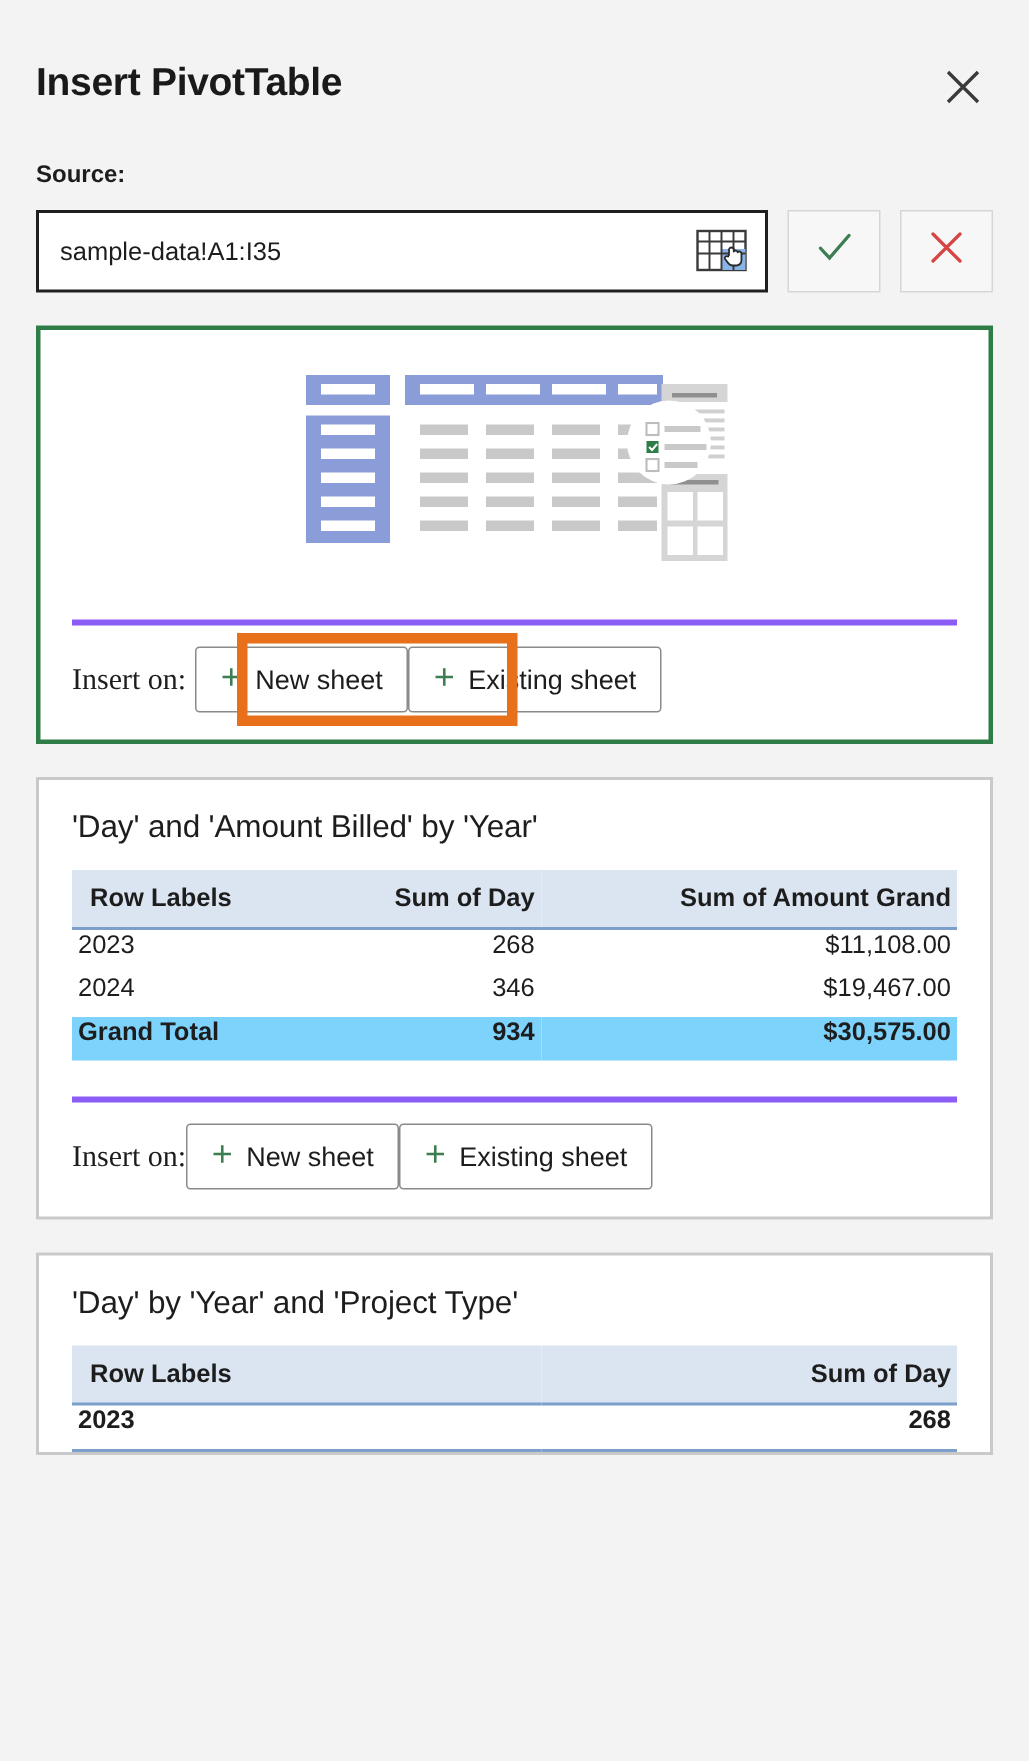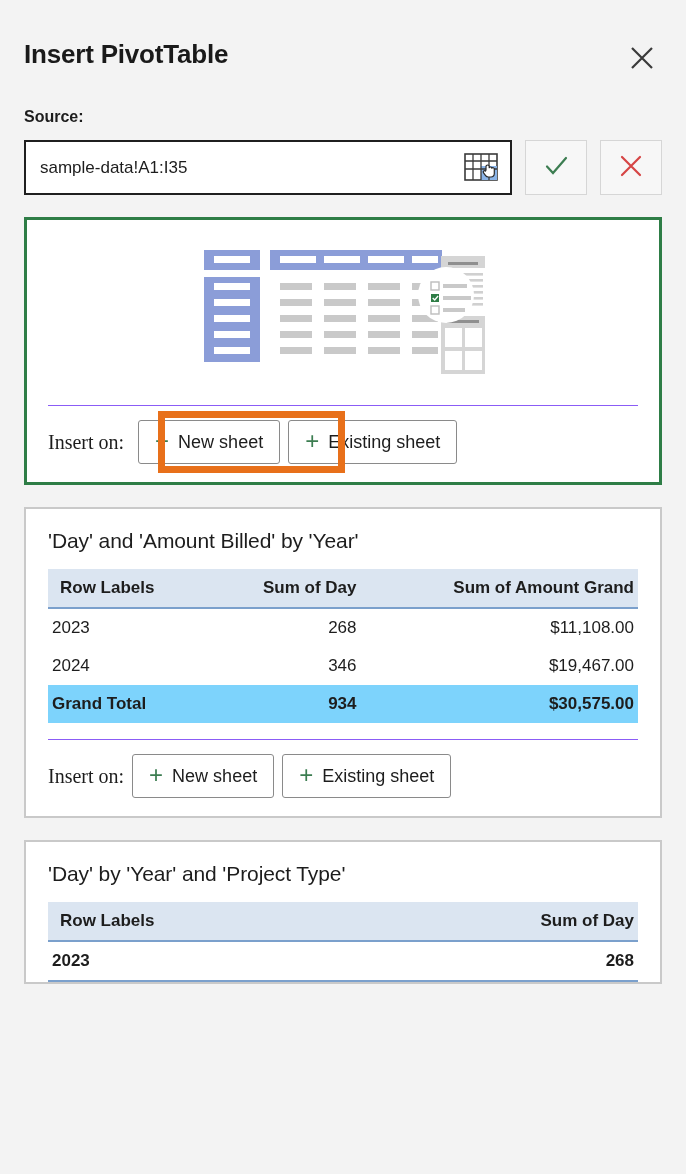--- a/index.html
+++ b/index.html
@@ -137,44 +137,44 @@
     background: #dbe5f1;
     border-bottom: 2px solid #7ba0cc;
     font-weight: 700;
     color: #1d1d1d;
     padding: 9px 4px 9px 0;
     text-align: right;
     white-space: nowrap;
   }
   .pv-table th:first-child { text-align: left; padding-left: 12px; }
   .pv-table td {
-    padding: 9px 4px 9px 0;
+    padding: 0 4px 9px 0;
     text-align: right;
     color: #1d1d1d;
     white-space: nowrap;
   }
   .pv-table td:first-child { text-align: left; padding-left: 4px; }
   .pv-table tr.total td {
     background: #7dd3fc;
     font-weight: 700;
   }
   .pv-table tr.bold-row td {
     font-weight: 700;
     border-top: 2px solid #7ba0cc;
     border-bottom: 2px solid #7ba0cc;
   }
 
   
   .insert-row {
-    border-top: 1px solid #8b5cf6;
-    margin-top: 16px;
+    border-top: 4px solid #8b5cf6;
+    margin-top: 24px;
     padding: 14px 0 18px 0;
     display: flex;
     align-items: center;
-    gap: 8px;
+    gap: 0;
     position: relative;
   }
   .insert-label {
     font-family: "Liberation Serif", serif;
     font-size: 20px;
     color: #1d1d1d;
     white-space: nowrap;
   }
   .sheet-btn {
     border: 1px solid #8a8a8a;

